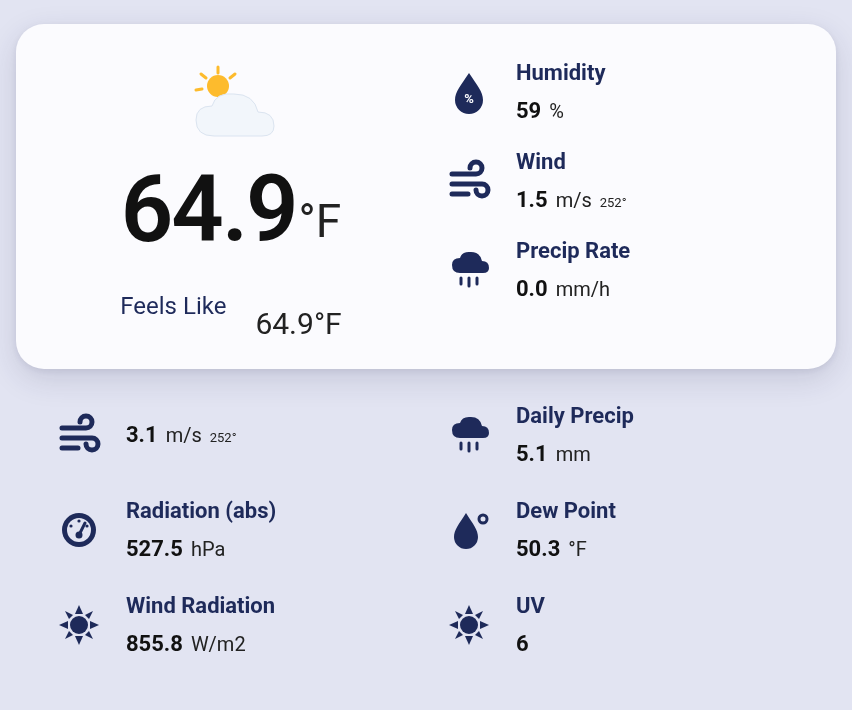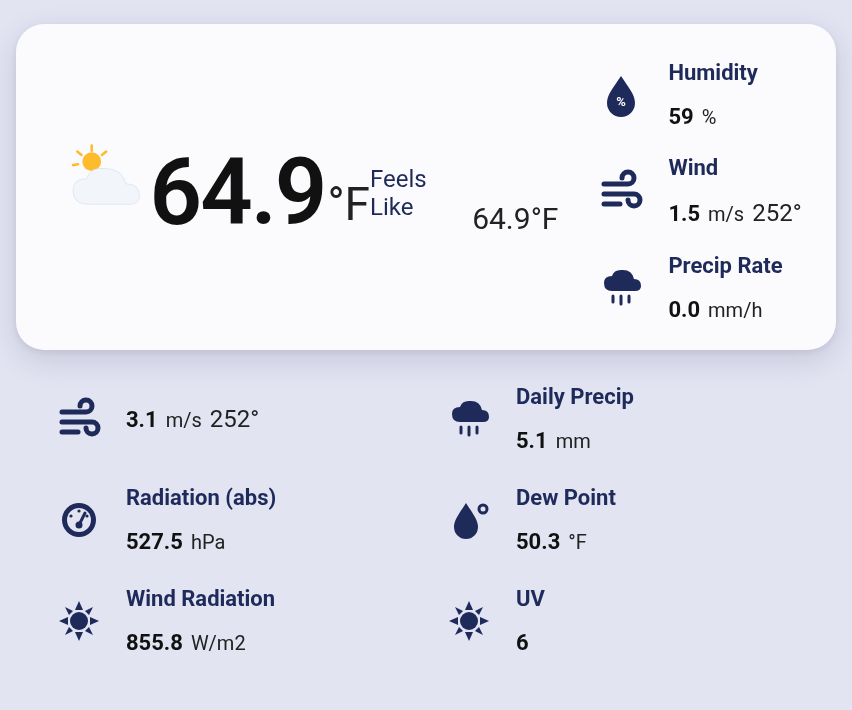--- a/index.html
+++ b/index.html
@@ -15,21 +15,21 @@
     background: #fbfbfe;
     border-radius: 28px;
     box-shadow: 0 10px 30px rgba(40,40,80,0.15), 0 2px 6px rgba(40,40,80,0.08);
     padding: 30px 40px 28px 40px;
     display: flex;
     gap: 40px;
   }
   .temp-col {
     flex: 1;
     display: flex;
-    flex-direction: row;
+    flex-direction: column;
     align-items: center;
     justify-content: center;
     padding-top: 10px;
   }
   .temp-icon {
     width: 110px;
     height: 90px;
     margin-bottom: 10px;
   }
   .temp-row {
@@ -46,21 +46,21 @@
   .temp-unit {
     font-size: 46px;
     font-weight: 400;
     color: #222;
     margin-bottom: 12px;
     margin-left: 2px;
   }
   .feels-row {
     margin-top: 14px;
     display: flex;
-    align-items: flex-start;
+    align-items: center;
     gap: 29px;
   }
   .feels-label {
     font-size: 24px;
     color: #1e2a5a;
   }
   .feels-value {
     font-size: 30px;
     color: #222;
     margin-top: 36px;
@@ -79,36 +79,36 @@
   }
   .metric-icon {
     width: 46px;
     height: 46px;
     flex-shrink: 0;
     display: flex;
     align-items: center;
     justify-content: center;
   }
   .metric-icon svg { width: 100%; height: 100%; }
-  .metric-text { display: flex; flex-direction: column; gap: 19px; }
+  .metric-text { display: flex; flex-direction: column; gap: 13px; }
   .metric-label {
     font-size: 22px;
     font-weight: 700;
     color: #1e2a5a;
   }
   .metric-value-row {
     display: flex;
     align-items: baseline;
     gap: 8px;
     font-size: 22px;
     color: #111;
   }
   .metric-value { font-weight: 700; text-align: right; }
   .metric-unit { font-weight: 400; font-size: 20px; color: #222; }
-  .metric-dir { font-weight: 400; font-size: 24px; color: #222; }
+  .metric-dir { font-weight: 400; font-size: 13px; color: #222; }
 
   .lower {
     padding: 34px 40px 0 40px;
     display: grid;
     grid-template-columns: 1fr 1fr;
     column-gap: 40px;
     row-gap: 32px;
   }
   .lower .metric-label { font-weight: 700; }
 </style>

